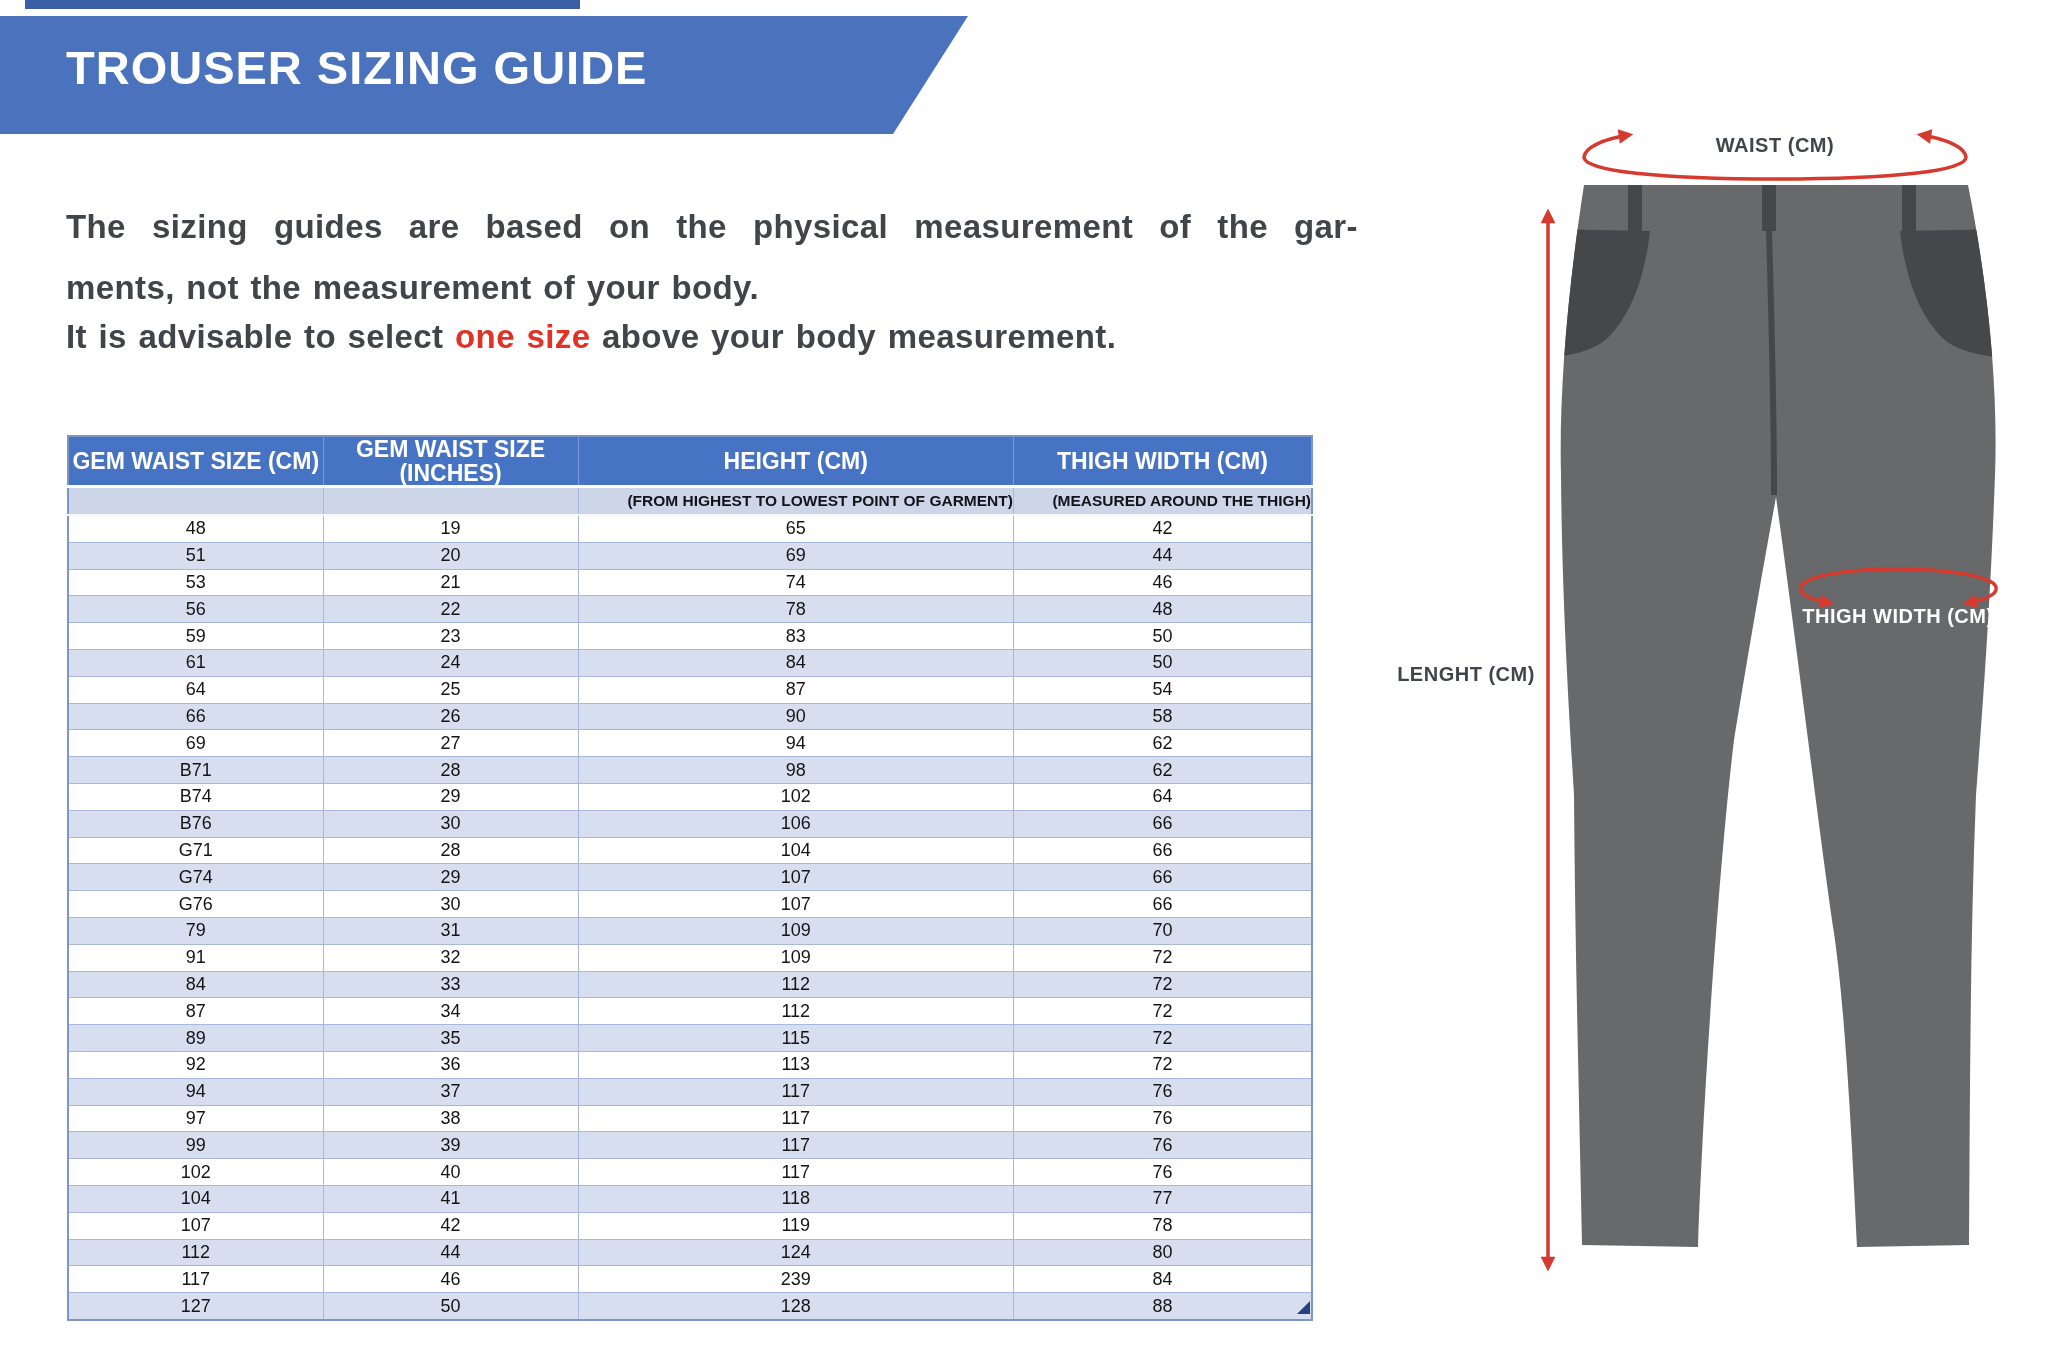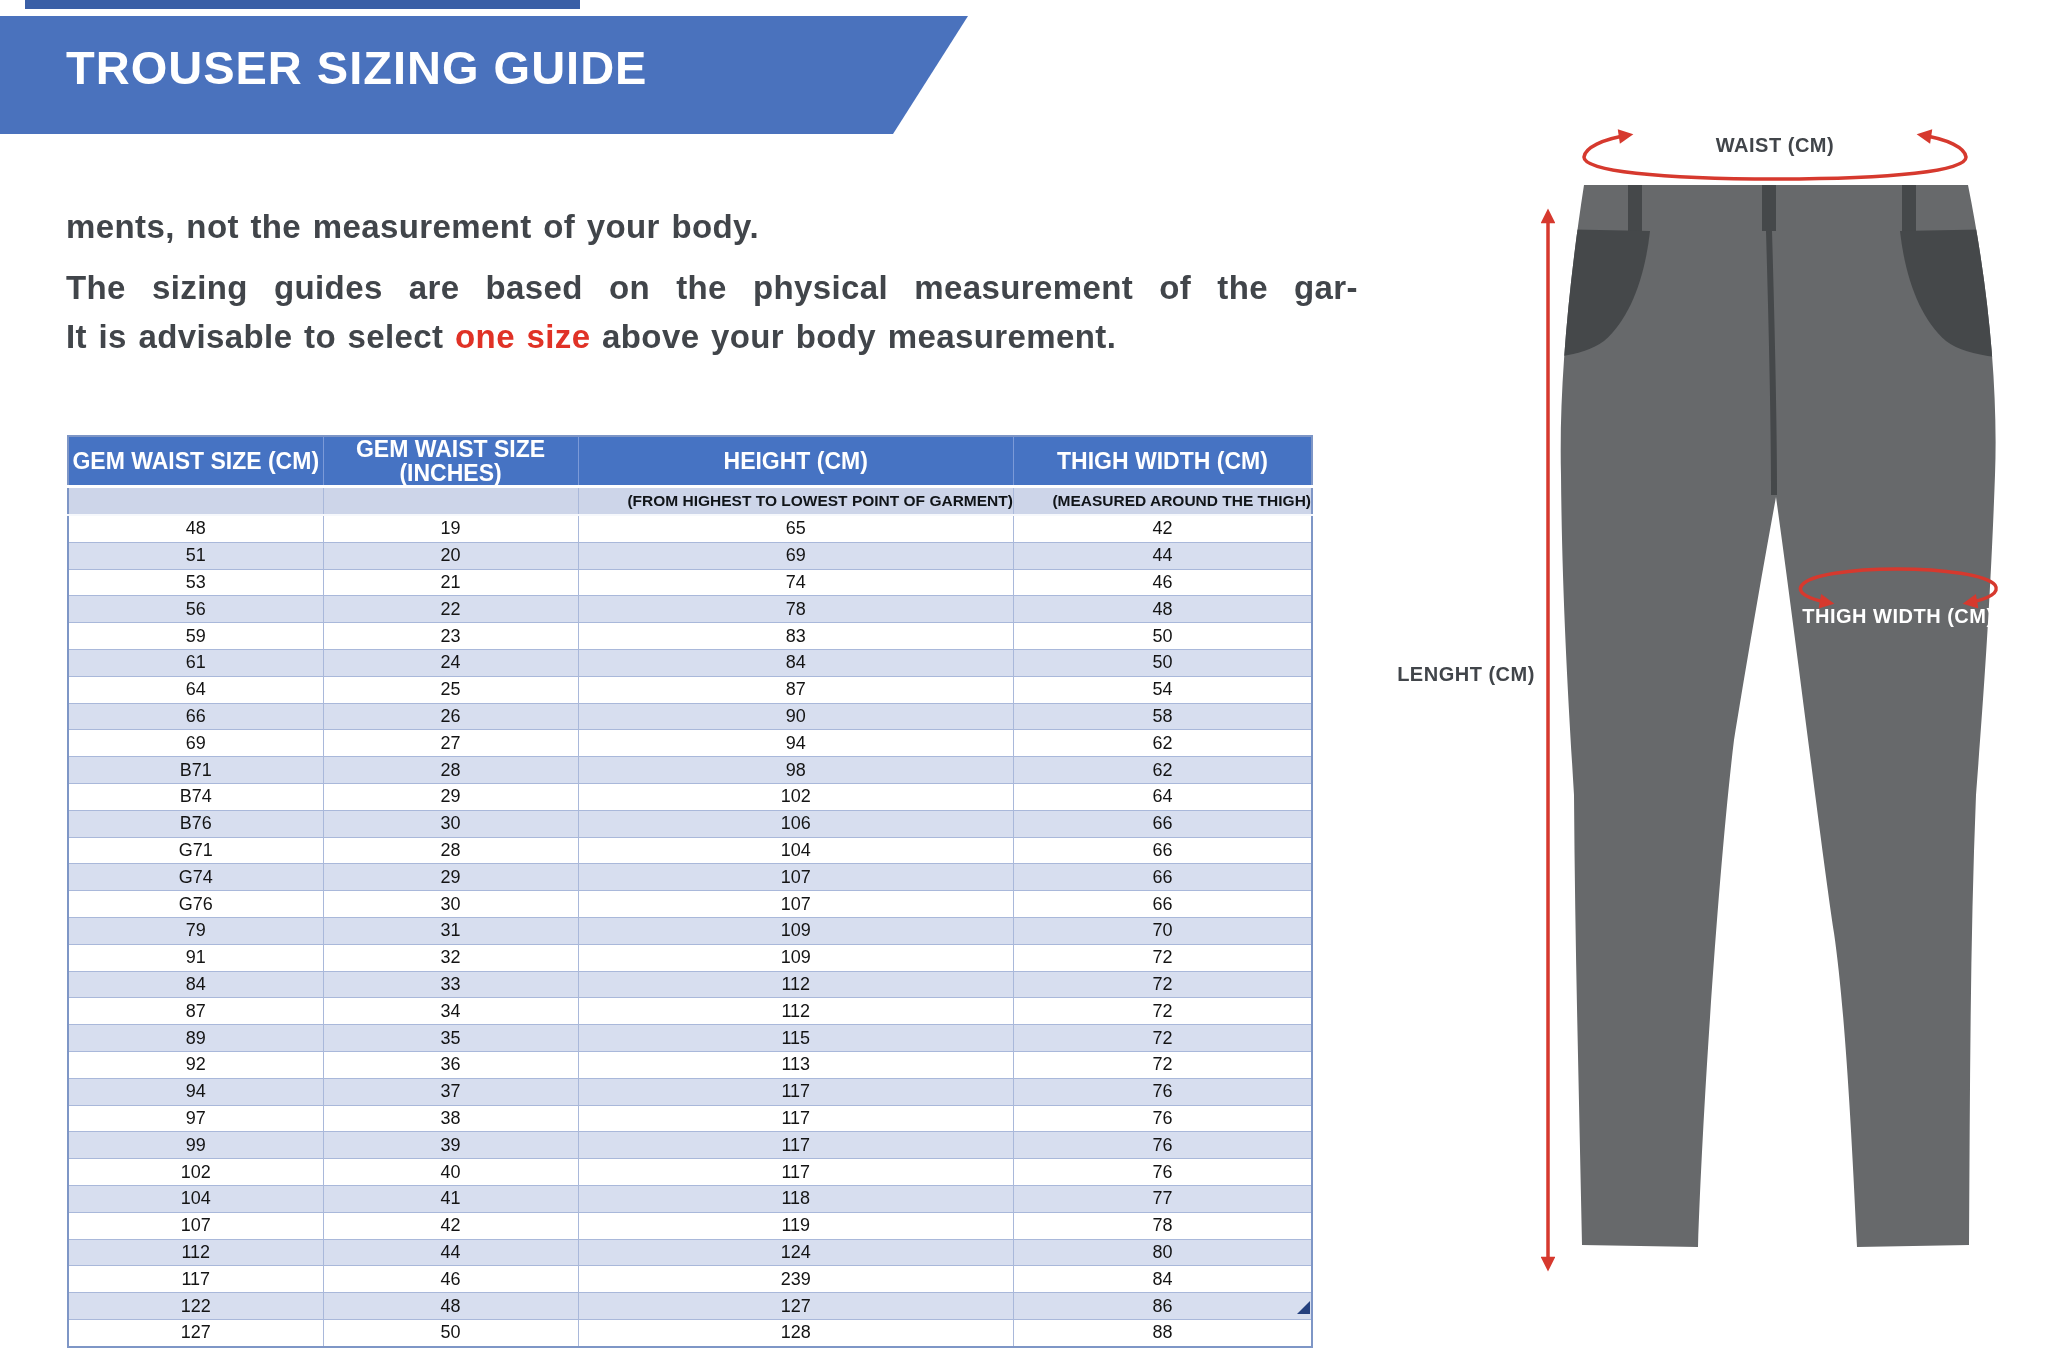--- a/index.html
+++ b/index.html
@@ -70,22 +70,22 @@
 <body>
 
 <div class="stage">
 
   <div class="banner">
     <h1>TROUSER SIZING GUIDE</h1>
   </div>
   <div class="banner-strip"></div>
 
   <div class="intro">
+    <div class="intro-line justify">The sizing guides are based on the physical measurement of the gar-</div>
     <div class="intro-line">ments, not the measurement of your body.</div>
-    <div class="intro-line justify">The sizing guides are based on the physical measurement of the gar-</div>
     <div class="intro-advice"><span>It is advisable to select </span><span class="red">one size</span><span> above your body measurement.</span></div>
   </div>
 
   <table class="sizing">
     <colgroup>
         <col class="c1">
         <col class="c2">
         <col class="c3">
         <col class="c4">
       </colgroup>
@@ -272,26 +272,20 @@
           <td>124</td>
           <td>80</td>
         </tr>
         <tr>
           <td>117</td>
           <td>46</td>
           <td>239</td>
           <td>84</td>
         </tr>
         <tr>
-          <td>122</td>
-          <td>48</td>
-          <td>127</td>
-          <td>86</td>
-        </tr>
-        <tr>
           <td>127</td>
           <td>50</td>
           <td>128</td>
           <td>88</td>
         </tr>
       </tbody>
   </table>
   <div class="corner-marker"></div>
 
   <svg class="diagram" viewBox="0 0 650 1265" xmlns="http://www.w3.org/2000/svg">

